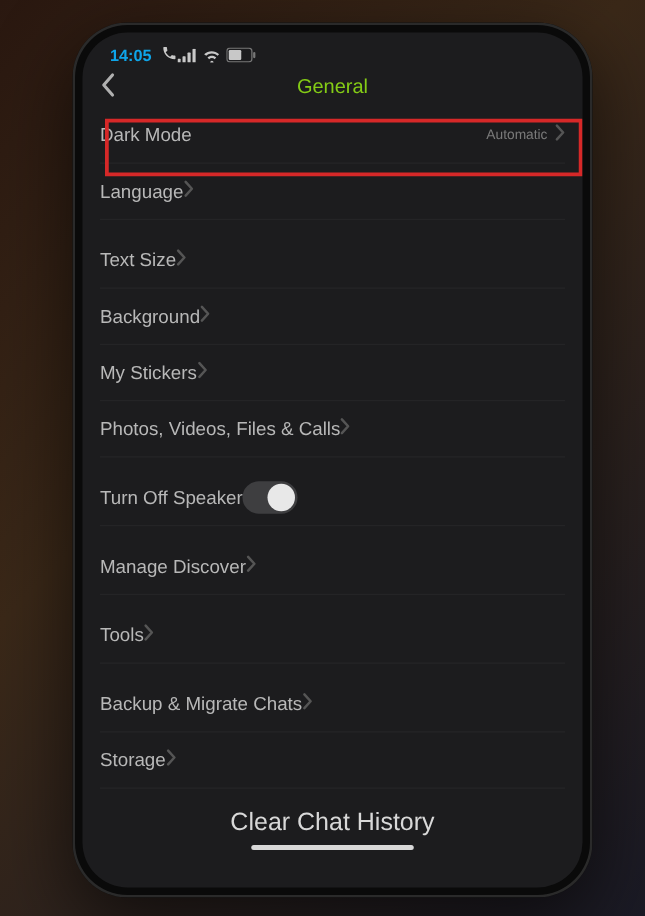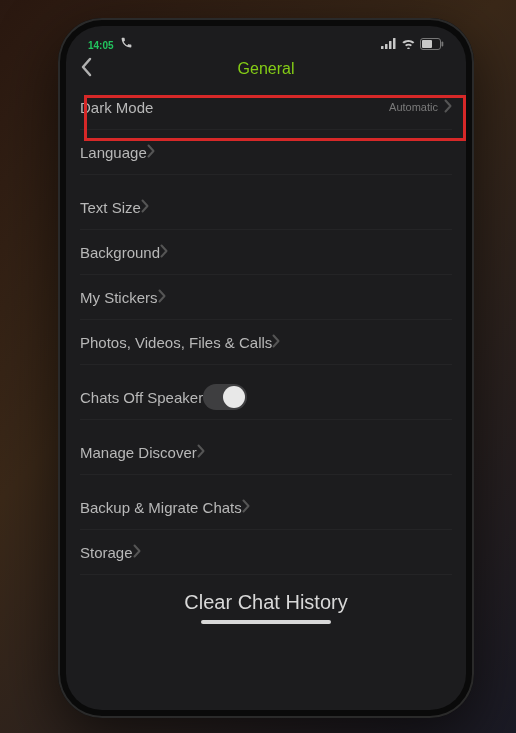--- a/index.html
+++ b/index.html
@@ -1,18 +1,18 @@
 <!DOCTYPE html>
 <html><head>
 <meta charset="utf-8">
 <style>
 html,body{margin:0;padding:0;width:516px;height:733px;background:linear-gradient(135deg,#2a1810 0%,#3a2818 40%,#1a1a25 100%);font-family:-apple-system,Helvetica,Arial,sans-serif;overflow:hidden}
 .phone{position:absolute;left:58px;top:18px;width:416px;height:700px;background:#0a0a0a;border-radius:44px;box-shadow:0 20px 60px rgba(0,0,0,.6),inset 0 0 0 2px #2a2a2a;padding:8px;box-sizing:border-box}
 .screen{width:100%;height:100%;background:#1c1c1e;border-radius:36px;overflow:hidden;position:relative}
-.sb{display:flex;justify-content:space-between;align-items:center;padding:10px 22px 2px;color:#22c55e;font-size:10px;font-weight:600}
+.sb{display:flex;align-items:center;padding:10px 22px 2px;color:#0ea5e9;font-size:13px;font-weight:600}
 .sb-r{display:flex;gap:4px;align-items:center}
 .sb-r svg{display:block}
 .nav{position:relative;height:32px;display:flex;align-items:center;justify-content:center;color:#84cc16}
 .back{position:absolute;left:14px;top:4px;color:#b0b0b0}
 .title{font-size:16px;font-weight:500}
 .list{padding:0 14px}
 .row{display:flex;align-items:center;justify-content:flex-start;color:#b8b8b8;height:44px;border-bottom:1px solid rgba(255,255,255,.04);font-size:15px}
 .row.sep{margin-top:10px}
 .val{color:#7a7a7a;font-size:11px;margin-left:auto;margin-right:6px}
 .chev{color:#555;flex-shrink:0}
@@ -100,25 +100,31 @@
               <polyline points="1.5,1.5 6.5,7 1.5,12.5"></polyline>
             </svg></span>
         </div>
         <div class="row">
           <span>Photos, Videos, Files &amp; Calls</span>
           <span><svg class="chev" width="8" height="14" viewBox="0 0 8 14" fill="none" stroke="#555" stroke-width="2" stroke-linecap="round" stroke-linejoin="round">
               <polyline points="1.5,1.5 6.5,7 1.5,12.5"></polyline>
             </svg></span>
         </div>
         <div class="row sep">
-          <span>Chats Off Speaker</span>
+          <span>Turn Off Speaker</span>
           <div class="tog"></div>
         </div>
         <div class="row sep">
           <span>Manage Discover</span>
+          <span><svg class="chev" width="8" height="14" viewBox="0 0 8 14" fill="none" stroke="#555" stroke-width="2" stroke-linecap="round" stroke-linejoin="round">
+              <polyline points="1.5,1.5 6.5,7 1.5,12.5"></polyline>
+            </svg></span>
+        </div>
+        <div class="row sep">
+          <span>Tools</span>
           <span><svg class="chev" width="8" height="14" viewBox="0 0 8 14" fill="none" stroke="#555" stroke-width="2" stroke-linecap="round" stroke-linejoin="round">
               <polyline points="1.5,1.5 6.5,7 1.5,12.5"></polyline>
             </svg></span>
         </div>
         <div class="row sep">
           <span>Backup &amp; Migrate Chats</span>
           <span><svg class="chev" width="8" height="14" viewBox="0 0 8 14" fill="none" stroke="#555" stroke-width="2" stroke-linecap="round" stroke-linejoin="round">
               <polyline points="1.5,1.5 6.5,7 1.5,12.5"></polyline>
             </svg></span>
         </div>

